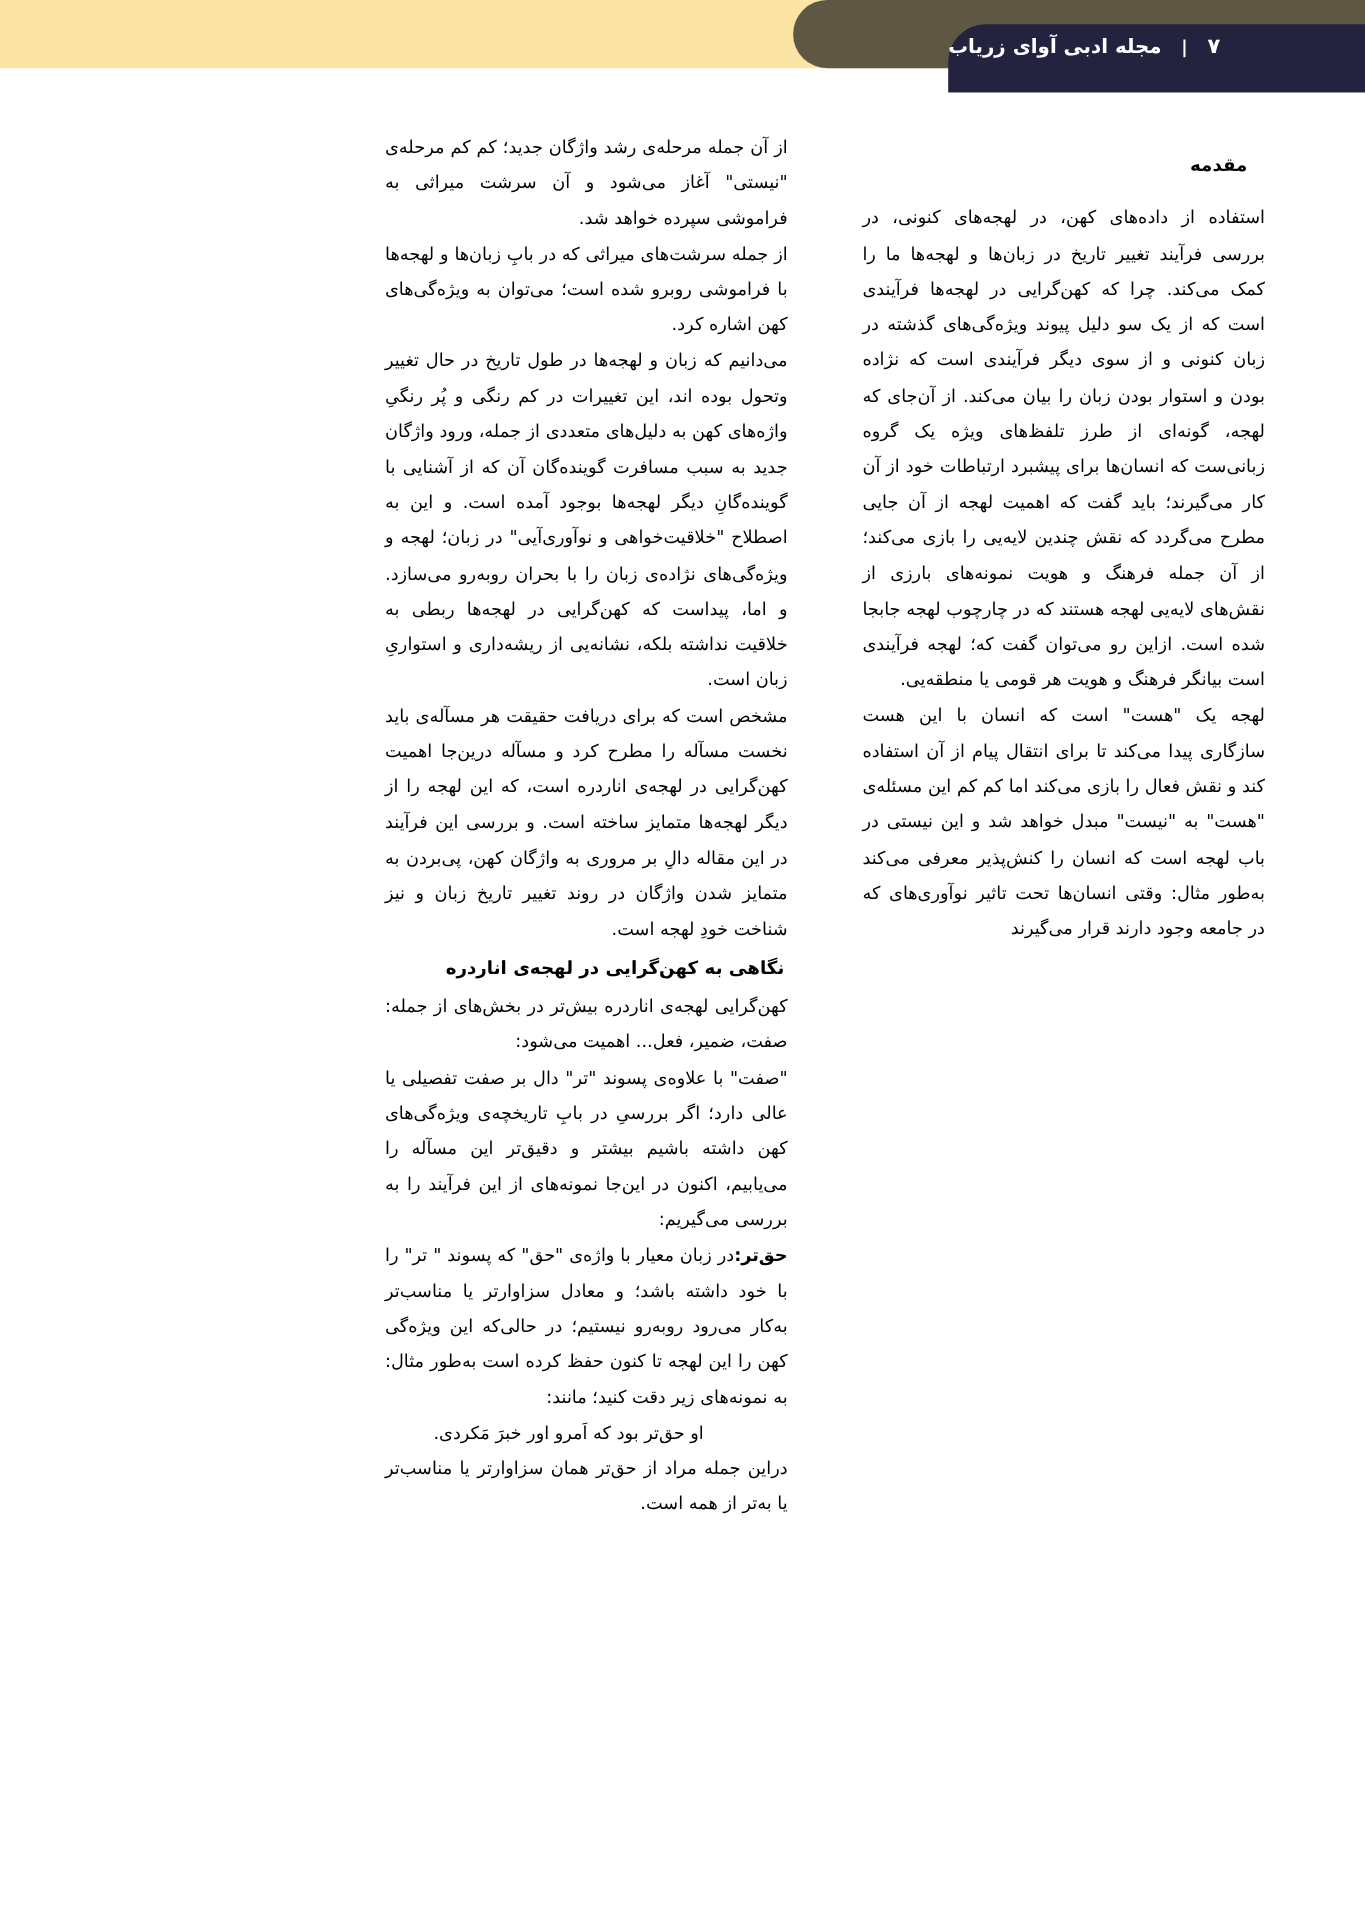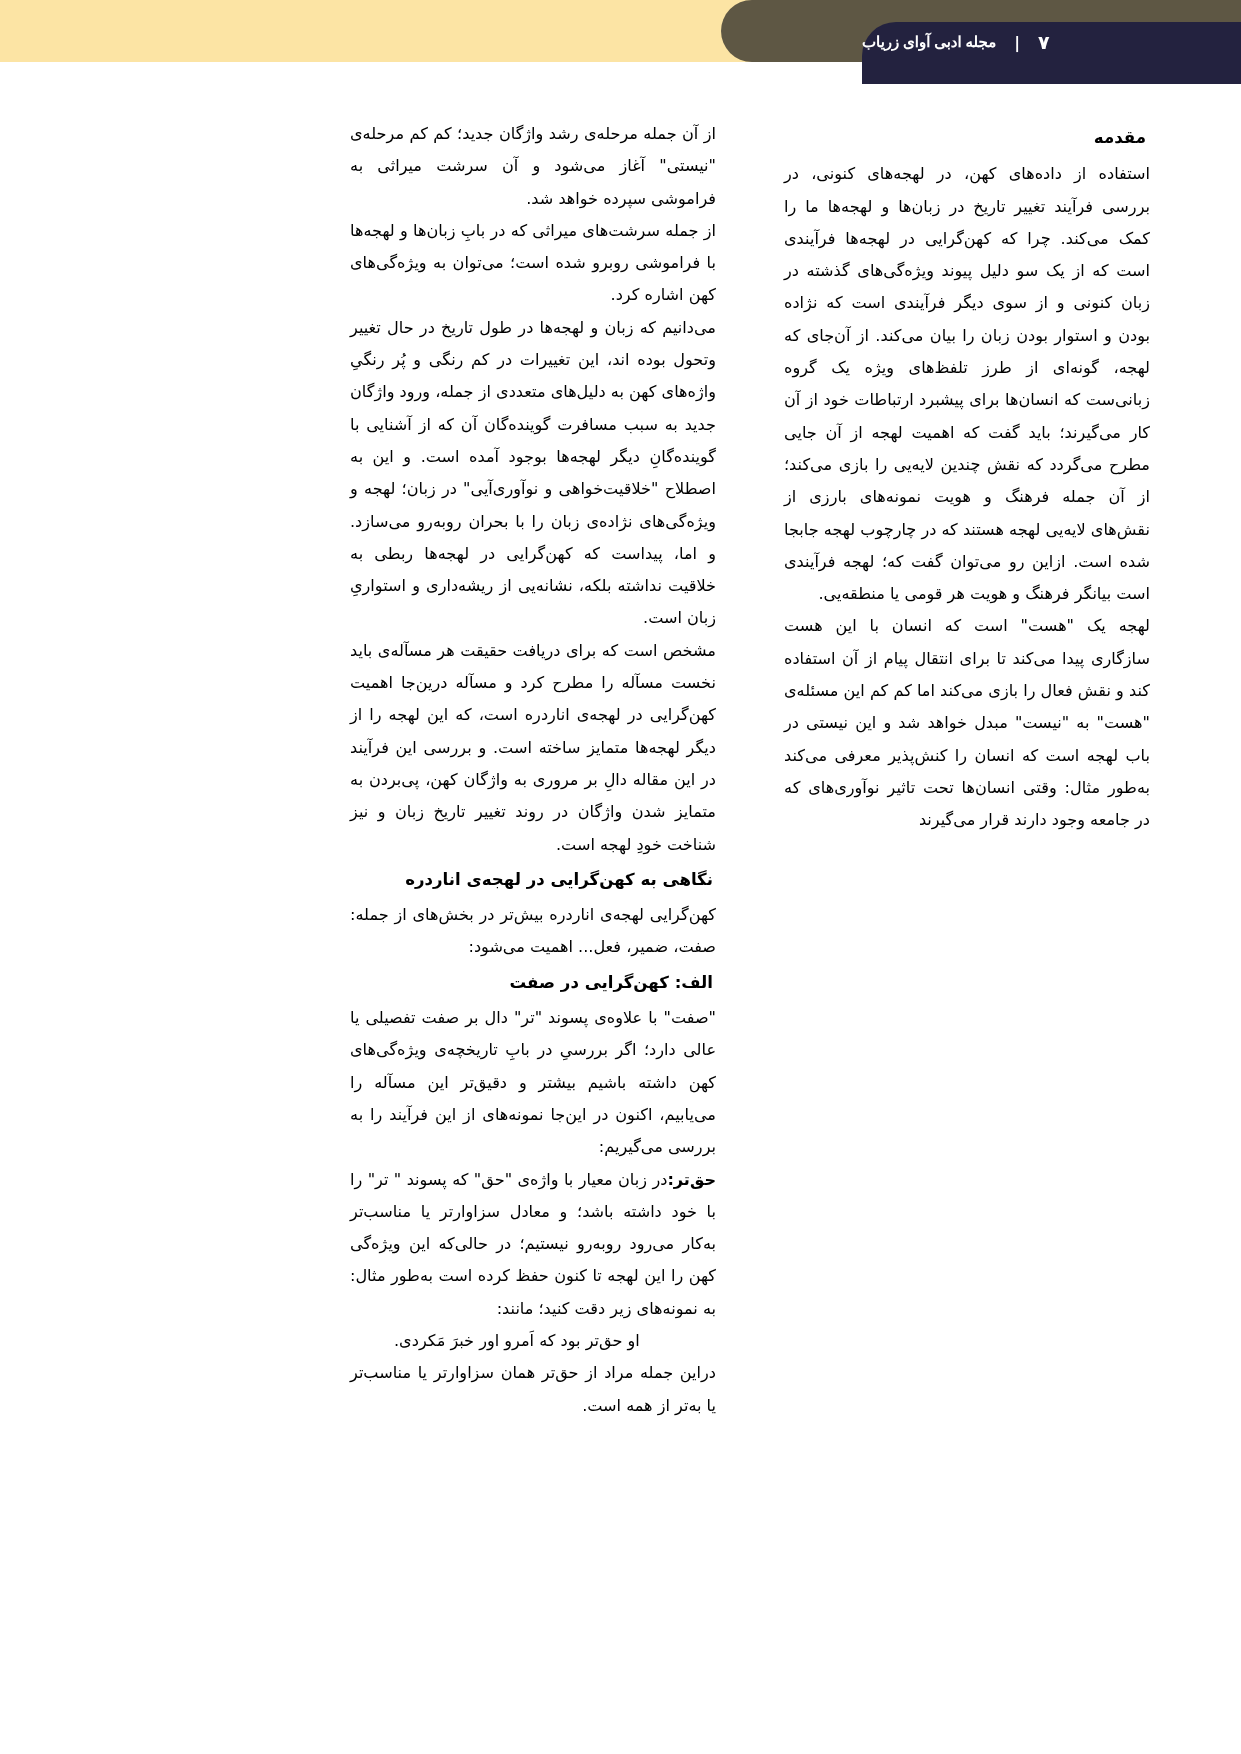--- a/index.html
+++ b/index.html
@@ -76,23 +76,22 @@
     font-weight: bold;
     margin-left: 16px;
   }
   .header-sep {
     font-size: 16px;
     font-weight: bold;
     margin-left: 18px;
     margin-right: 2px;
   }
   .header-title-text {
-    font-size: 15px;
+    font-size: 18px;
     font-weight: bold;
-    font-family: Liberation Serif, serif;
   }
 
   
   .page-body {
     position: absolute;
     top: 118px;
     left: 0;
     width: 1241px;
     height: 1500px;
     direction: rtl;
@@ -121,21 +120,21 @@
 
   h2.section-head {
     margin: 3px;
     padding: 0;
     font-size: 16.6px;
     font-weight: bold;
     line-height: 32.3px;
     text-align: right;
   }
   h3.intro-head {
-    margin: 4px;
+    margin: 16px;
     padding: 0;
     font-size: 16.6px;
     font-weight: bold;
     line-height: 32.3px;
     text-align: right;
   }
   .run-in-bold { font-weight: bold; }
 </style>
 </head>
 <body>
@@ -161,21 +160,20 @@
 
   <div class="col col-left">
     <p>از آن جمله مرحله‌ی رشد واژگان جدید؛ کم کم مرحله‌ی "نیستی" آغاز می‌شود و آن سرشت میراثی به فراموشی سپرده خواهد شد.</p>
     <p>از جمله سرشت‌های میراثی که در بابِ زبان‌ها و لهجه‌ها با فراموشی روبرو شده است؛ می‌توان به ویژه‌گی‌های کهن اشاره کرد.</p>
     <p>می‌دانیم که زبان و لهجه‌ها در طول تاریخ در حال تغییر وتحول بوده اند، این تغییرات در کم رنگی و پُر رنگیِ  واژه‌های کهن به دلیل‌های متعددی از جمله، ورود واژگان جدید به سبب مسافرت گوینده‌گان آن که از آشنایی با گوینده‌گانِ دیگر لهجه‌ها بوجود آمده است. و این به اصطلاح "خلاقیت‌خواهی و نوآوری‌آیی" در زبان؛ لهجه و ویژه‌گی‌های نژاده‌ی زبان را با بحران روبه‌رو می‌سازد. و اما، پیداست که کهن‌گرایی در لهجه‌ها ربطی به خلاقیت نداشته بلکه، نشانه‌یی از ریشه‌داری و استواریِ زبان است.</p>
     <p>مشخص است که برای دریافت حقیقت هر مسآله‌ی باید نخست مسآله را مطرح کرد و مسآله درین‌جا اهمیت کهن‌گرایی در لهجه‌ی اناردره است، که این لهجه را از دیگر لهجه‌ها متمایز ساخته است. و بررسی این فرآیند در این مقاله دالِ بر مروری به واژگان کهن، پی‌بردن به متمایز شدن واژگان در روند تغییر تاریخ زبان و نیز شناخت خودِ لهجه است.</p>
 
     <h2 class="section-head">نگاهی به کهن‌گرایی در لهجه‌ی اناردره</h2>
     <p>کهن‌گرایی لهجه‌ی اناردره بیش‌تر در بخش‌های از جمله: صفت، ضمیر، فعل... اهمیت می‌شود:</p>
 
-    <h2 class="section-head">الف: کهن‌گرایی در صفت</h2>
     <p>"صفت" با علاوه‌ی پسوند "تر" دال بر صفت تفصیلی یا عالی دارد؛ اگر بررسیِ در بابِ تاریخچه‌ی ویژه‌گی‌های کهن داشته باشیم بیشتر و دقیق‌تر این مسآله را می‌یابیم، اکنون در این‌جا نمونه‌های از این فرآیند را به بررسی می‌گیریم:</p>
 
     <p><span class="run-in-bold">حق‌تر:</span><span>در زبان معیار با واژه‌ی "حق" که پسوند " تر" را با خود داشته باشد؛ و معادل سزاوارتر یا مناسب‌تر به‌کار می‌رود روبه‌رو نیستیم؛ در حالی‌که این ویژه‌گی کهن را این لهجه تا کنون حفظ کرده است به‌طور مثال: به نمونه‌های زیر دقت کنید؛ مانند:</span></p>
 
     <p class="flush" style="text-align:left; text-align-last:left;margin-left:44px;">او حق‌تر بود که اَمرو اور خبرَ مَکردی.</p>
 
     <p>دراین جمله مراد از حق‌تر همان سزاوارتر یا مناسب‌تر یا به‌تر از همه است.</p>
   </div>
 
 </div>

